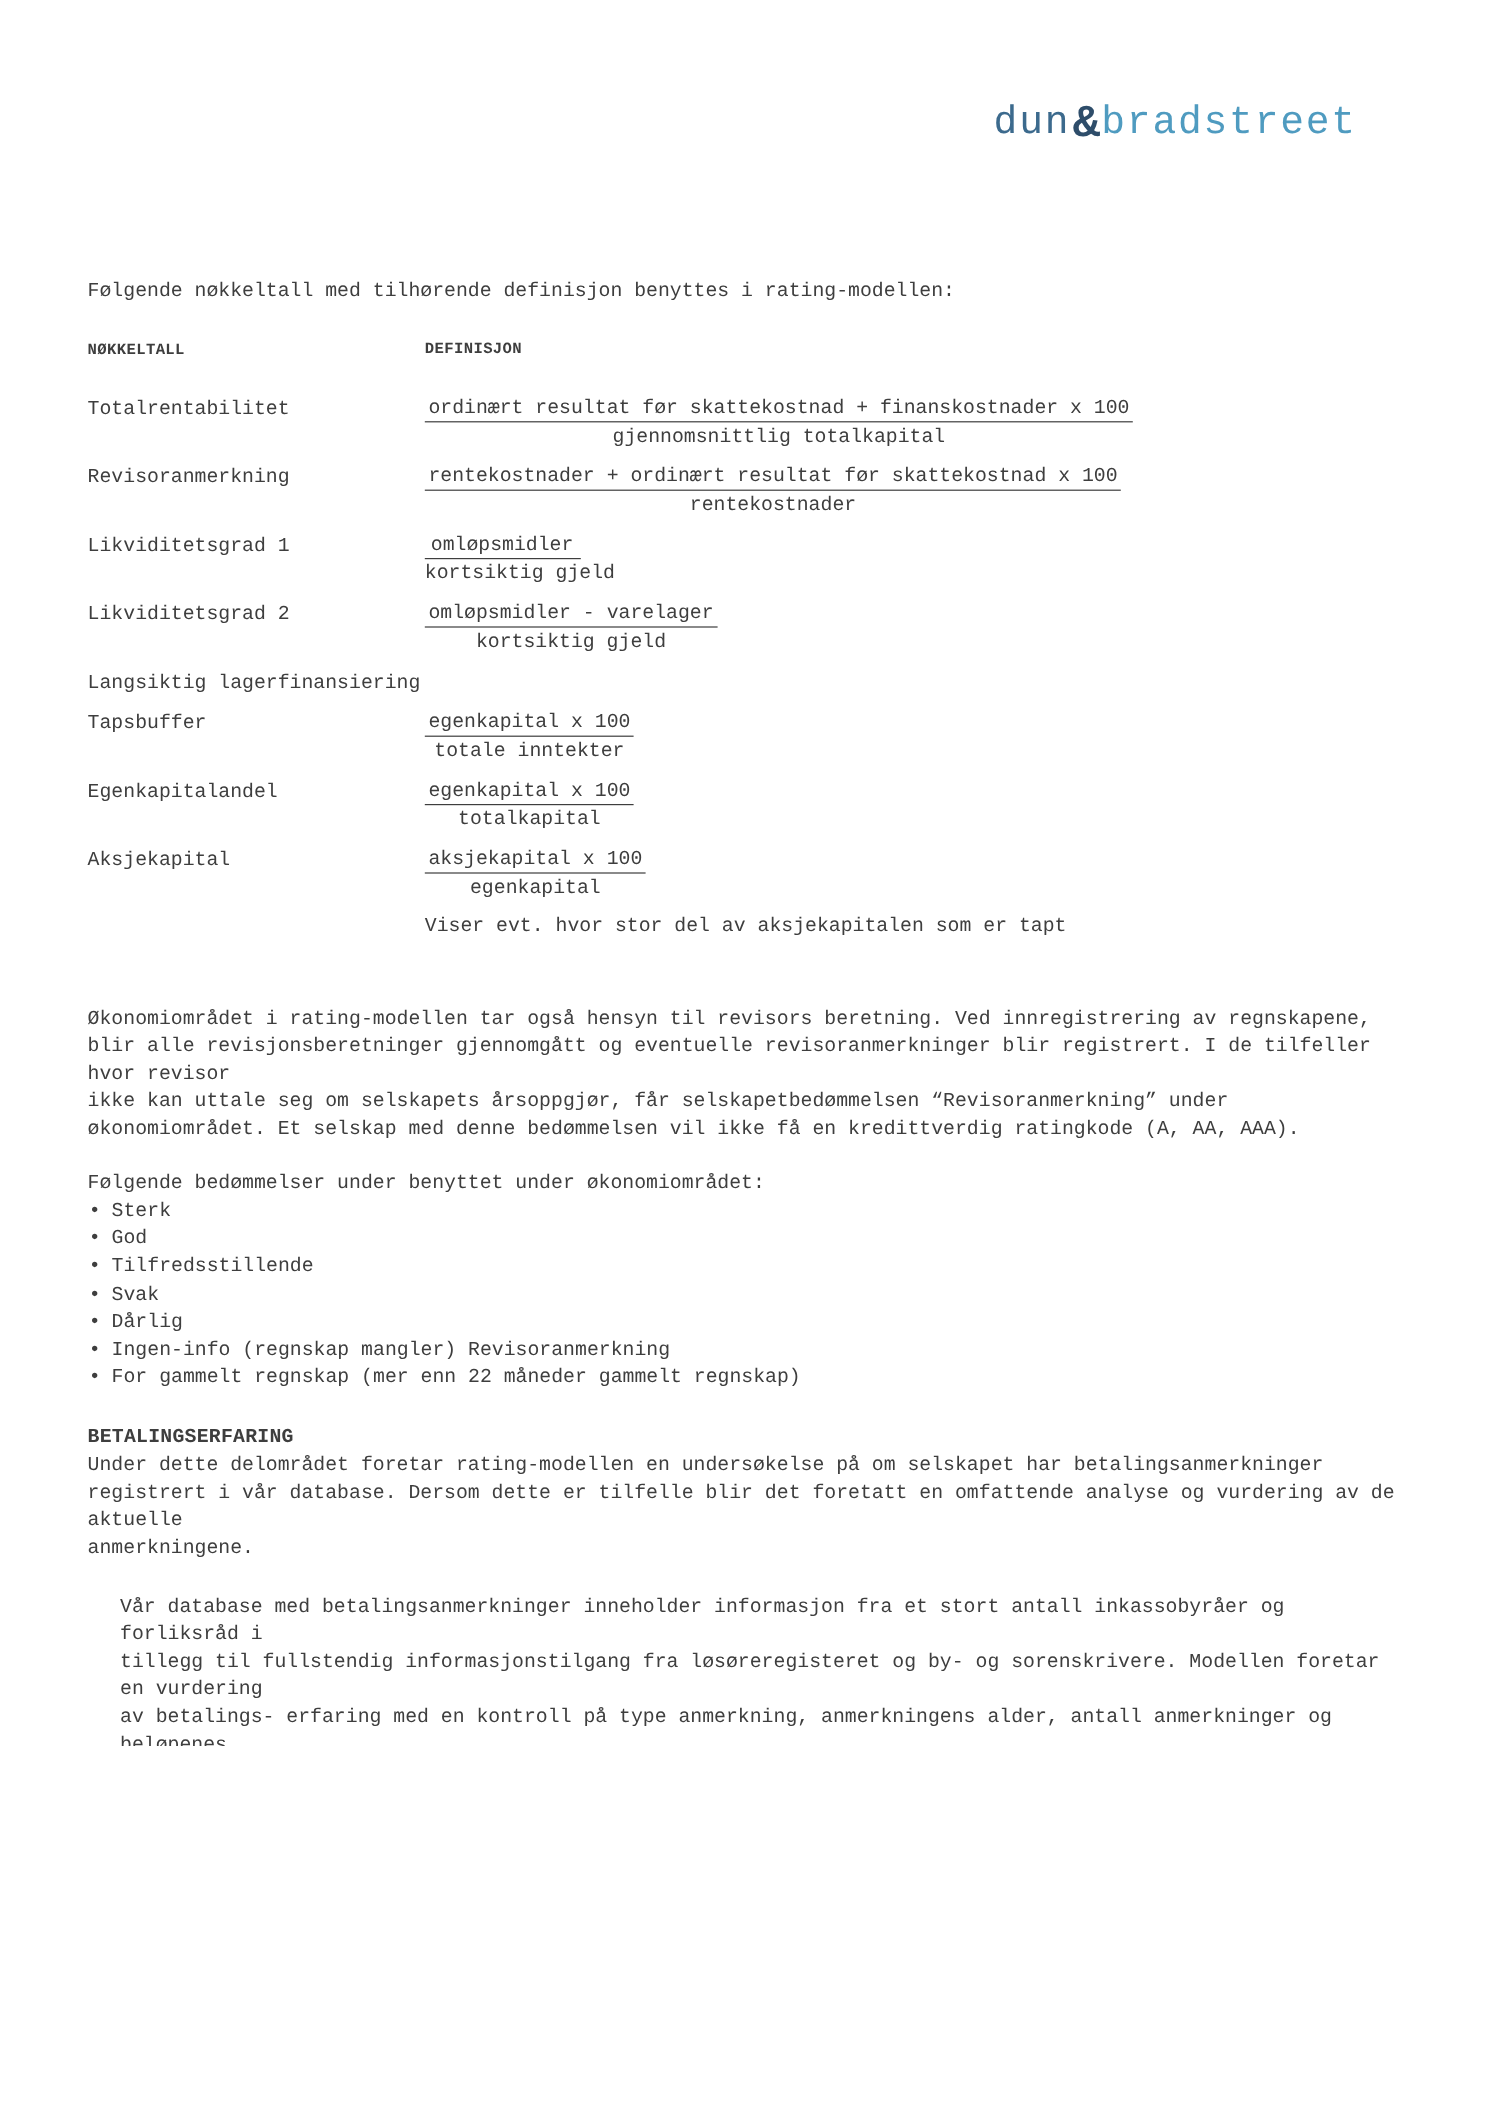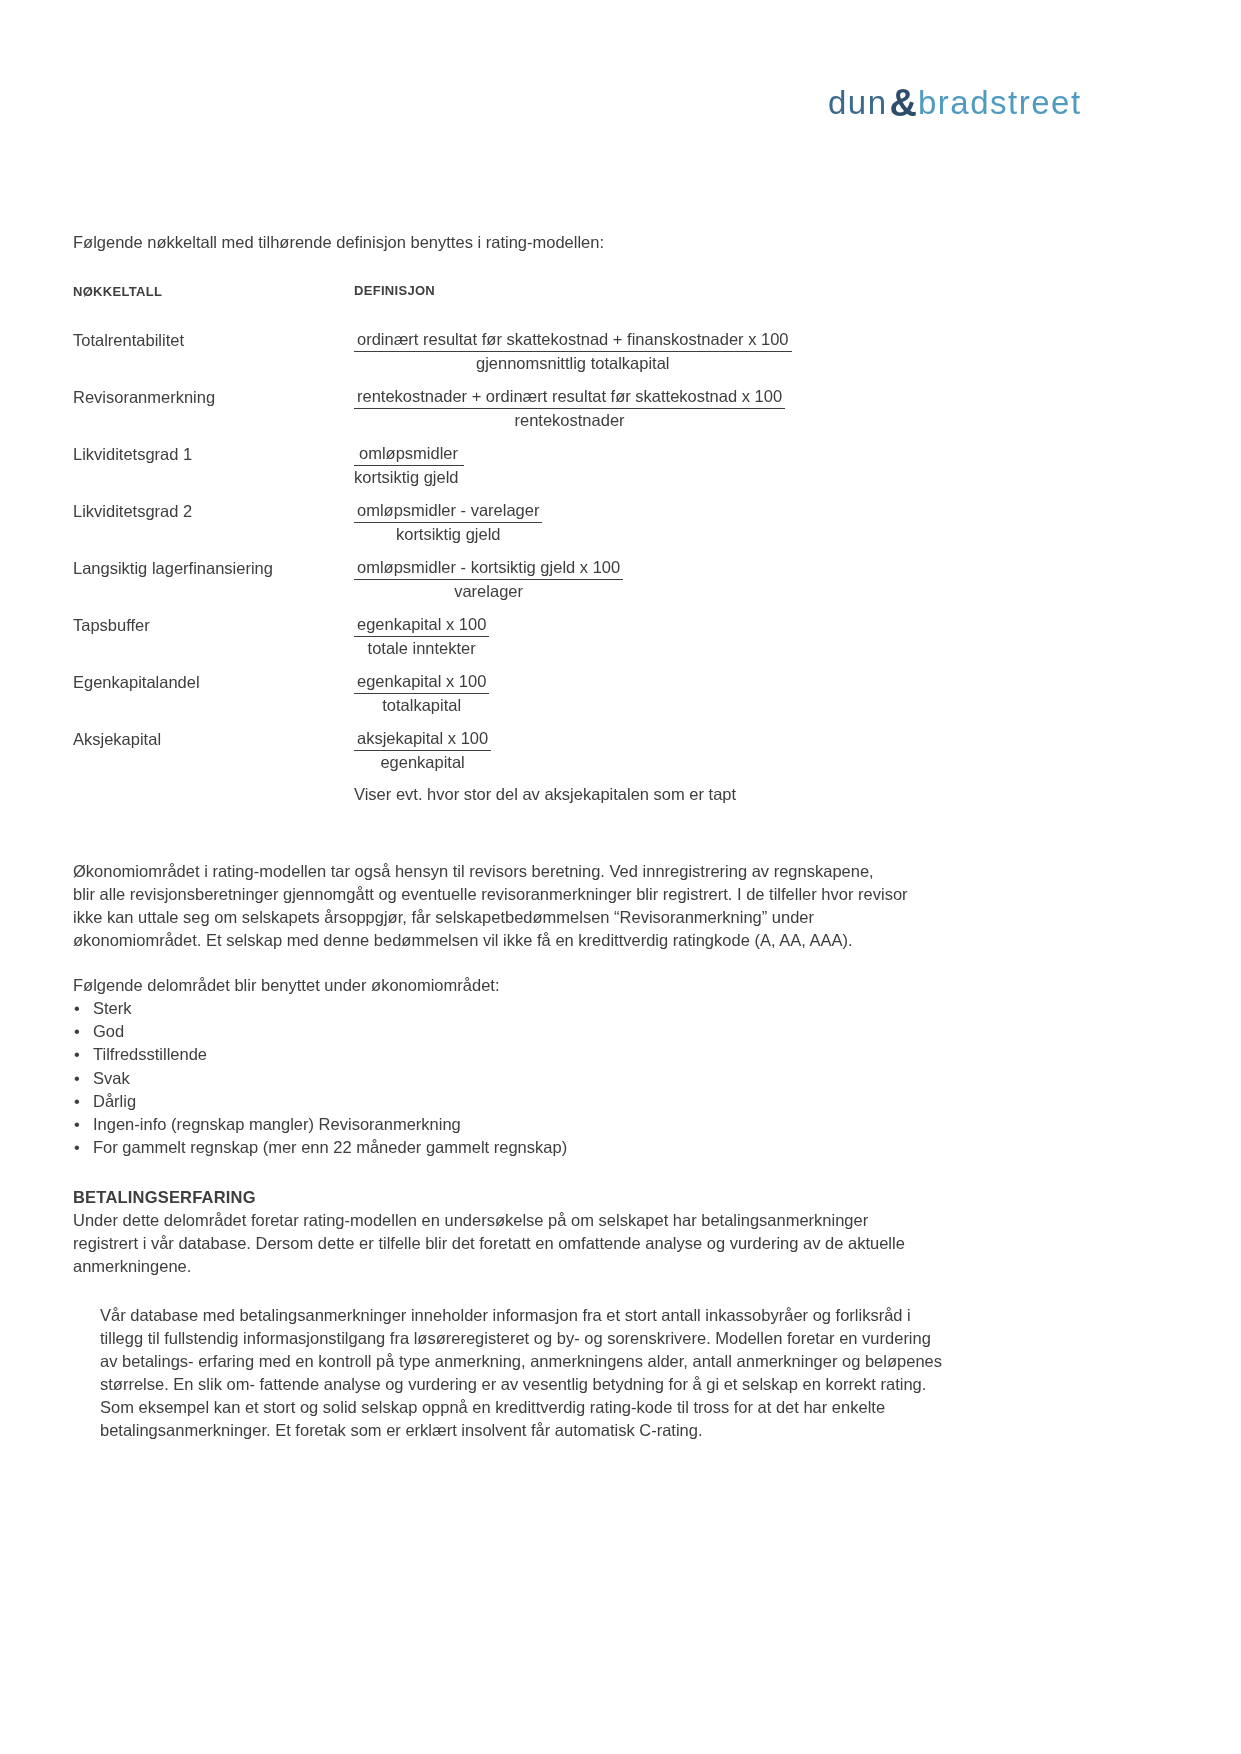--- a/index.html
+++ b/index.html
@@ -1,21 +1,21 @@
 <!DOCTYPE html>
 <html lang="no"><head>
 <meta charset="utf-8">
 <style>
   * { margin:0; padding:0; box-sizing:border-box; }
   html,body { background:#ffffff; }
   .page {
     position:relative;
     width:1241px; height:1455px;
     background:#ffffff;
-    font-family:Liberation Sans, sans-serif;
+    font-family:Liberation Mono, monospace;
     color:#3e3e3e;
     font-size:16.5px;
     overflow:hidden;
     padding-left:16px;
   }
 
   
   .logo {
     position:absolute; top:80px; left:828px;
     font-size:33px; letter-spacing:1.5px; white-space:nowrap;
@@ -99,21 +99,20 @@
       <div class="c2"><span class="fraction left"><span class="num">omløpsmidler</span><span class="den">kortsiktig gjeld</span></span></div>
     </div>
 
     <div class="t-row">
       <div class="c1">Likviditetsgrad 2</div>
       <div class="c2"><span class="fraction"><span class="num">omløpsmidler - varelager</span><span class="den">kortsiktig gjeld</span></span></div>
     </div>
 
     <div class="t-row">
       <div class="c1">Langsiktig lagerfinansiering</div>
-      <div class="c2"><span class="fraction"><span class="num">omløpsmidler - kortsiktig gjeld x 100</span><span class="den">varelager</span></span></div>
     </div>
 
     <div class="t-row">
       <div class="c1">Tapsbuffer</div>
       <div class="c2"><span class="fraction"><span class="num">egenkapital x 100</span><span class="den">totale inntekter</span></span></div>
     </div>
 
     <div class="t-row">
       <div class="c1">Egenkapitalandel</div>
       <div class="c2"><span class="fraction"><span class="num">egenkapital x 100</span><span class="den">totalkapital</span></span></div>
@@ -124,21 +123,21 @@
       <div class="c2"><span class="fraction"><span class="num">aksjekapital x 100</span><span class="den">egenkapital</span></span></div>
     </div>
 
     <div class="table-note">Viser evt. hvor stor del av aksjekapitalen som er tapt</div>
 
     <div class="para p1">Økonomiområdet i rating-modellen tar også hensyn til revisors beretning. Ved innregistrering av regnskapene,
 blir alle revisjonsberetninger gjennomgått og eventuelle revisoranmerkninger blir registrert. I de tilfeller hvor revisor
 ikke kan uttale seg om selskapets årsoppgjør, får selskapetbedømmelsen “Revisoranmerkning” under
 økonomiområdet. Et selskap med denne bedømmelsen vil ikke få en kredittverdig ratingkode (A, AA, AAA).</div>
 
-    <div class="list-intro">Følgende delområdet blir benyttet under økonomiområdet:</div>
+    <div class="list-intro">Følgende bedømmelser under benyttet under økonomiområdet:</div>
     <ul class="bullets">
       <li>Sterk</li>
       <li>God</li>
       <li>Tilfredsstillende</li>
       <li>Svak</li>
       <li>Dårlig</li>
       <li>Ingen-info (regnskap mangler) Revisoranmerkning</li>
       <li>For gammelt regnskap (mer enn 22 måneder gammelt regnskap)</li>
     </ul>
 

